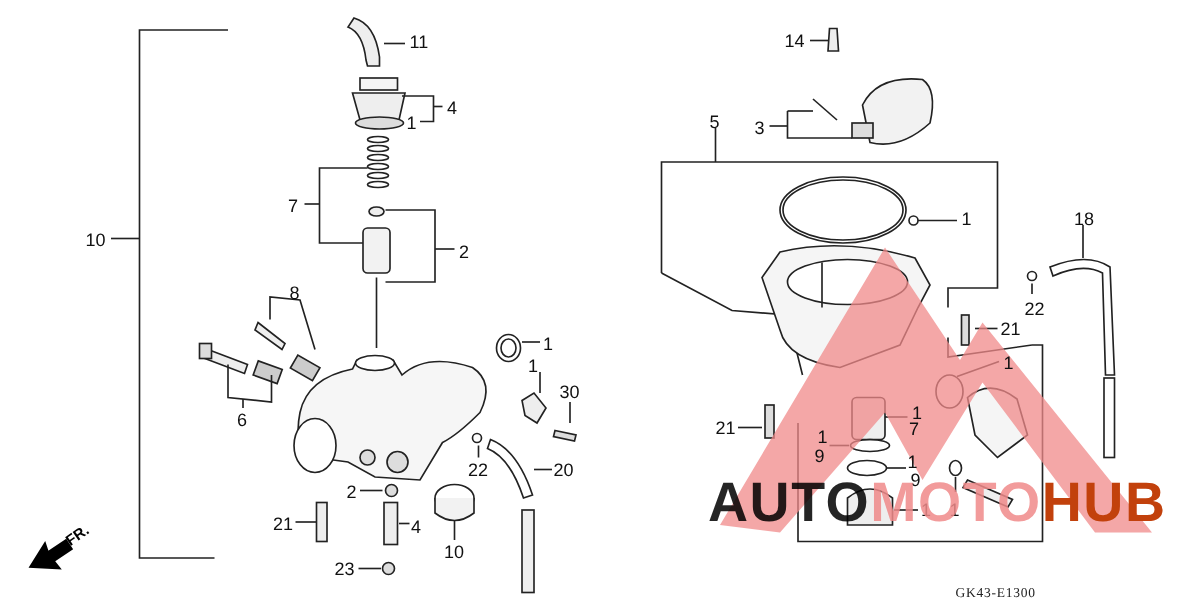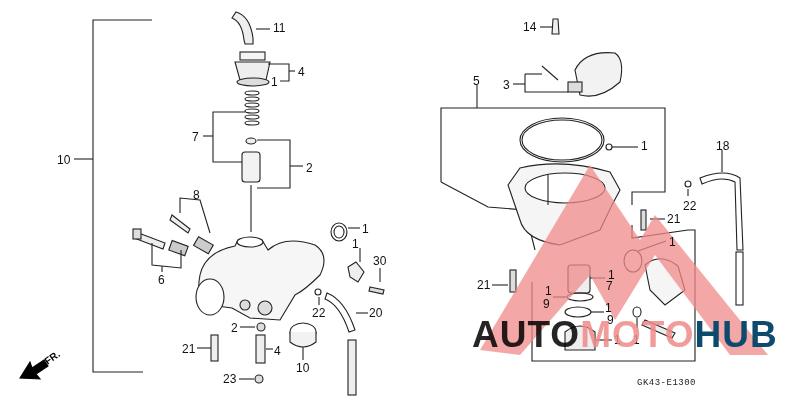--- a/index.html
+++ b/index.html
@@ -1,19 +1,19 @@
 <!DOCTYPE html>
 <html><head>
 <meta charset="utf-8">
 <style>
   html, body { margin: 0; padding: 0; background: #ffffff; }
   #stage { position: relative; width: 800px; height: 400px; overflow: hidden; background: #ffffff; font-family: "Liberation Sans", sans-serif; }
   svg.diagram { position: absolute; left: 0; top: 0; }
   .lbl { position: absolute; font-family: "Liberation Sans", sans-serif; font-size: 12px; color: #111; line-height: 12px; white-space: nowrap; }
-  .code { position: absolute; font-family: Liberation Mono, monospace; font-size: 9px; color: #222; letter-spacing: 0.5px; }
+  .code { position: absolute; font-family: Liberation Serif, serif; font-size: 9px; color: #222; letter-spacing: 0.5px; margin-top: 12px; }
   .fr { position: absolute; font-family: "Liberation Sans", sans-serif; font-weight: bold; font-size: 10px; transform: rotate(-35deg); color: #000; }
   .wm { position: absolute; font-family: "Liberation Sans", sans-serif; font-weight: bold; font-size: 37px; letter-spacing: 1px; line-height: 37px; }
 </style>
 </head>
 <body>
 
 <div id="stage">
 
   <svg class="diagram" width="800" height="400" viewBox="0 0 800 400">
     <g fill="none" stroke="#222" stroke-width="1.1">
@@ -185,17 +185,17 @@
   <span class="lbl" style="left:545px;top:285px">1</span>
   <span class="lbl" style="left:543px;top:298px">9</span>
   <span class="lbl" style="left:605px;top:302px">1</span>
   <span class="lbl" style="left:607px;top:314px">9</span>
   <span class="lbl" style="left:633px;top:334px">1</span>
   <span class="lbl" style="left:614px;top:334px">1</span>
 
   <span class="fr" style="left:44px;top:352px">FR.</span>
 
   <div class="wm" style="left:472px;top:316px">
-    <span style="color:#000000;opacity:0.85">AUTO</span><span style="color:#f08a8a;opacity:0.85">MOTO</span><span style="color:#0c4a6e">HUB</span>
+    <span style="color:#000000;opacity:0.85">AUTO</span><span style="color:#f08a8a;opacity:0.85">MOTO</span><span style="color:#c2410c">HUB</span>
   </div>
 
   <span class="code" style="left:637px;top:378px">GK43-E1300</span>
 </div>
 
 </body></html>

